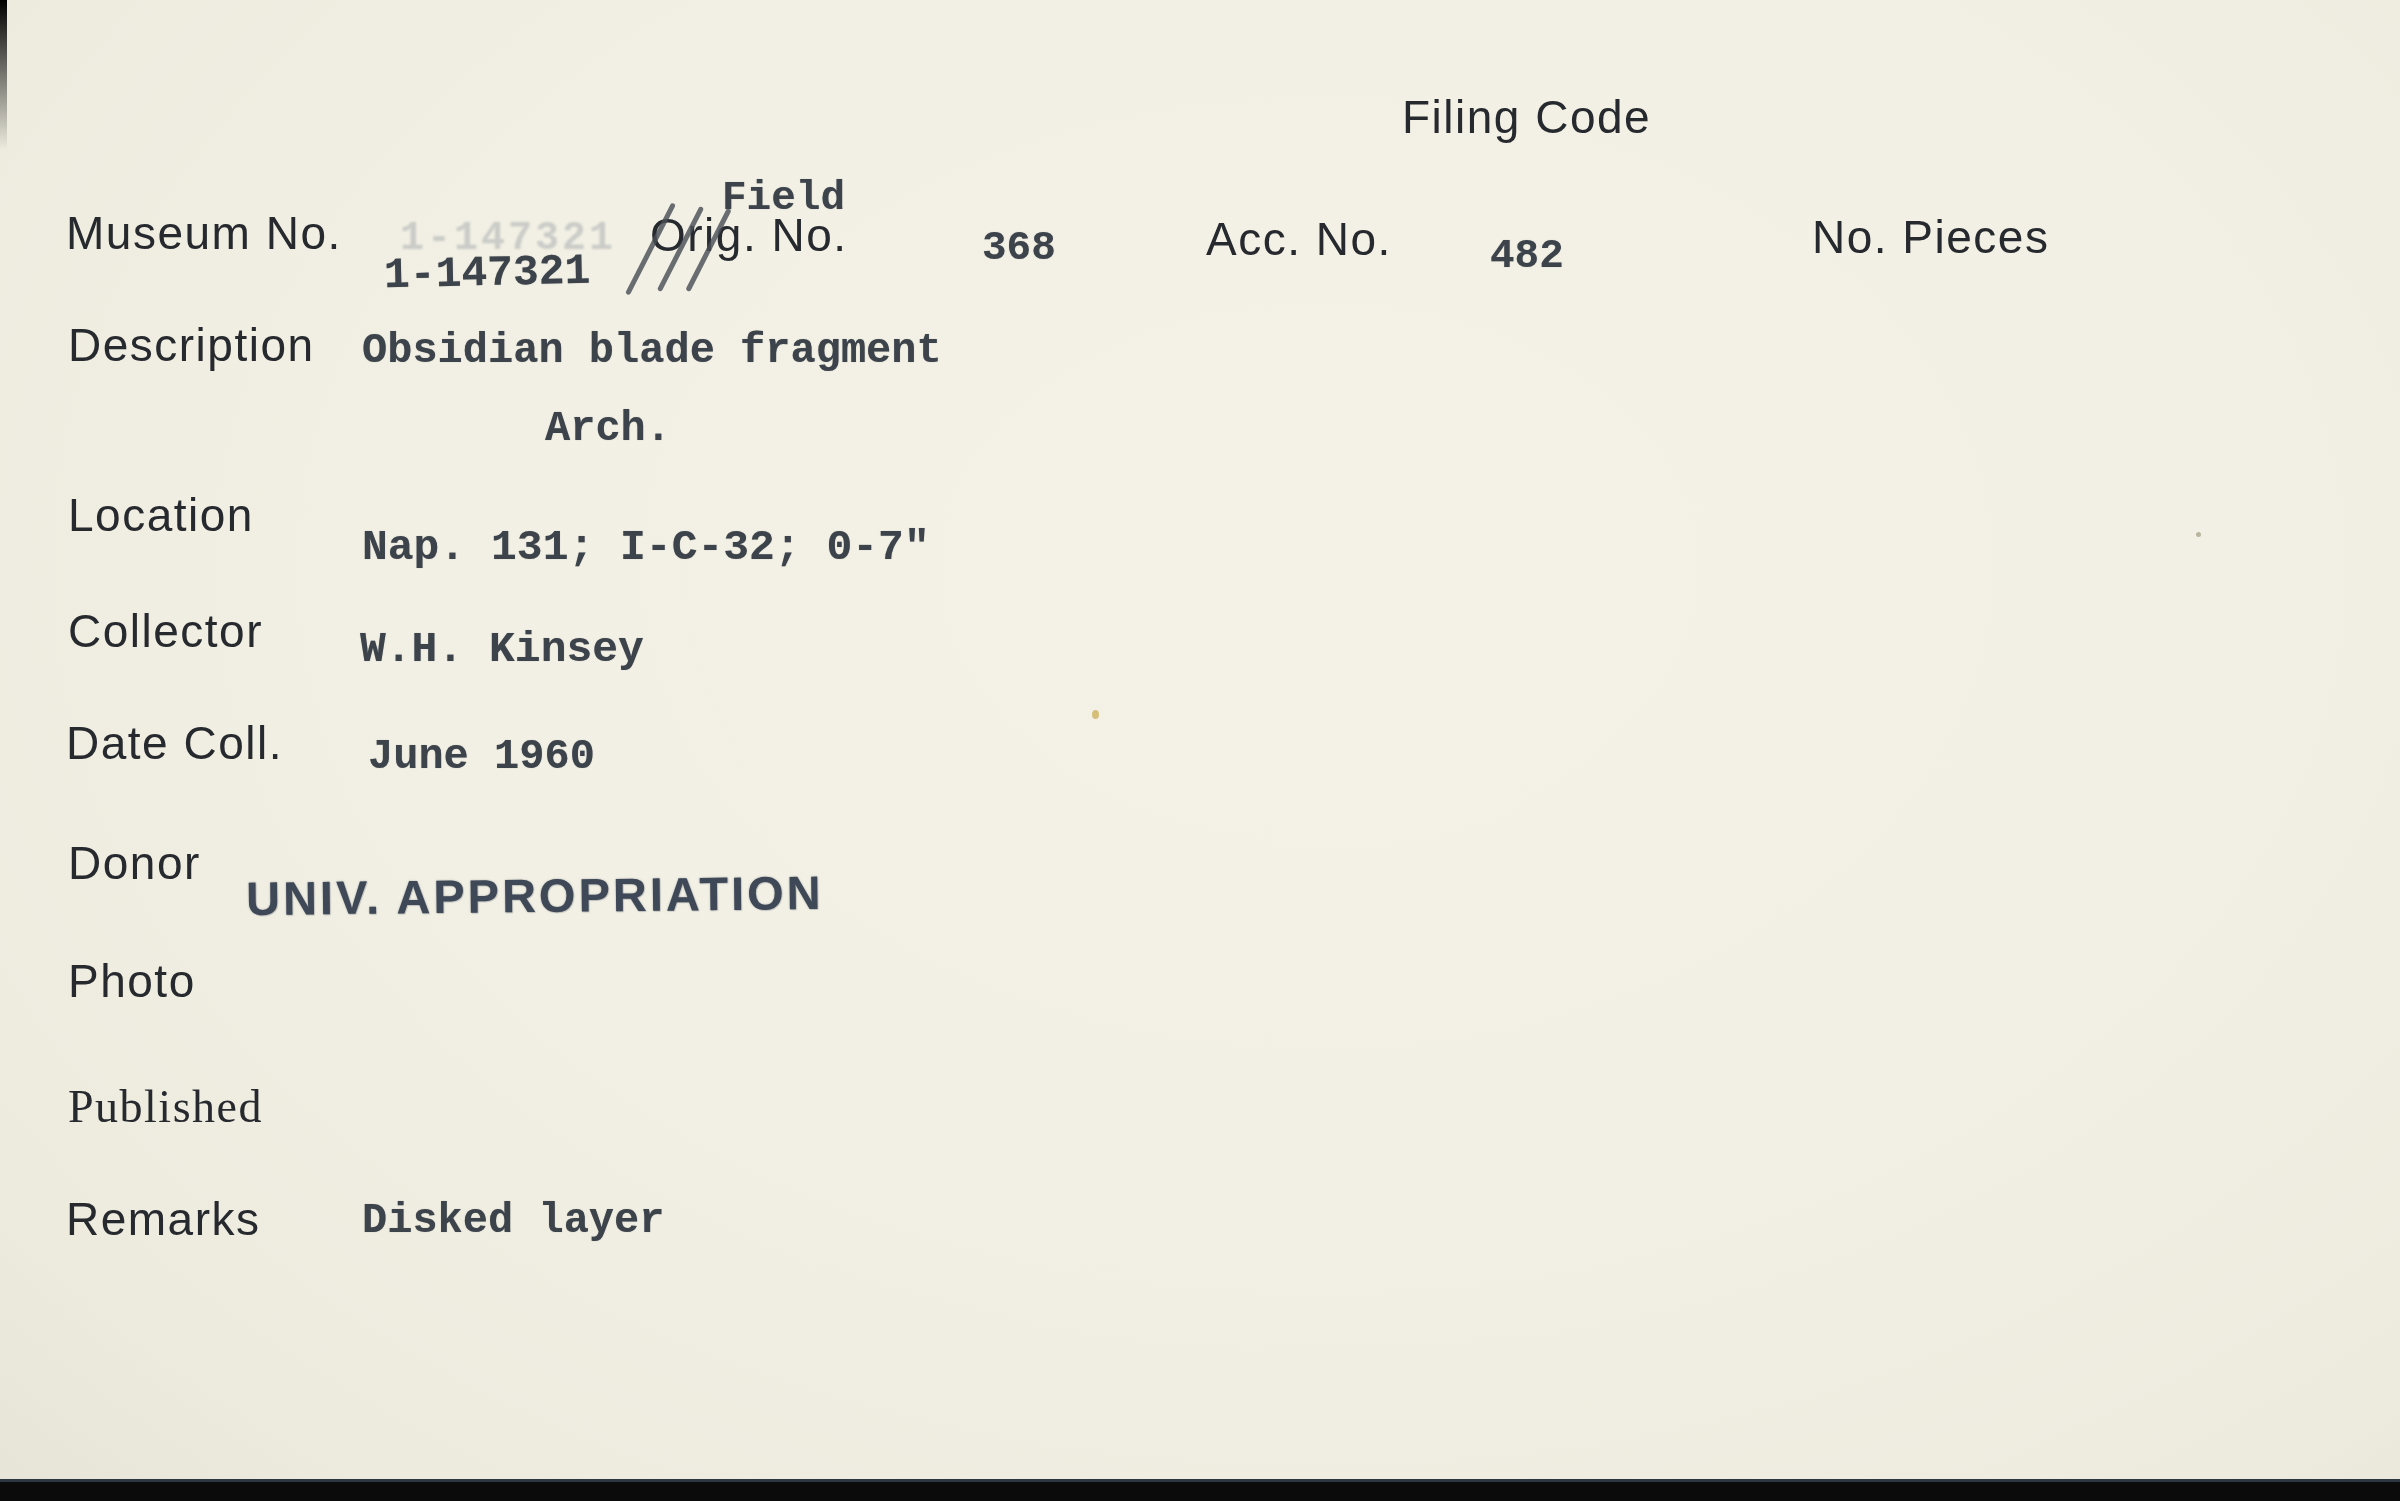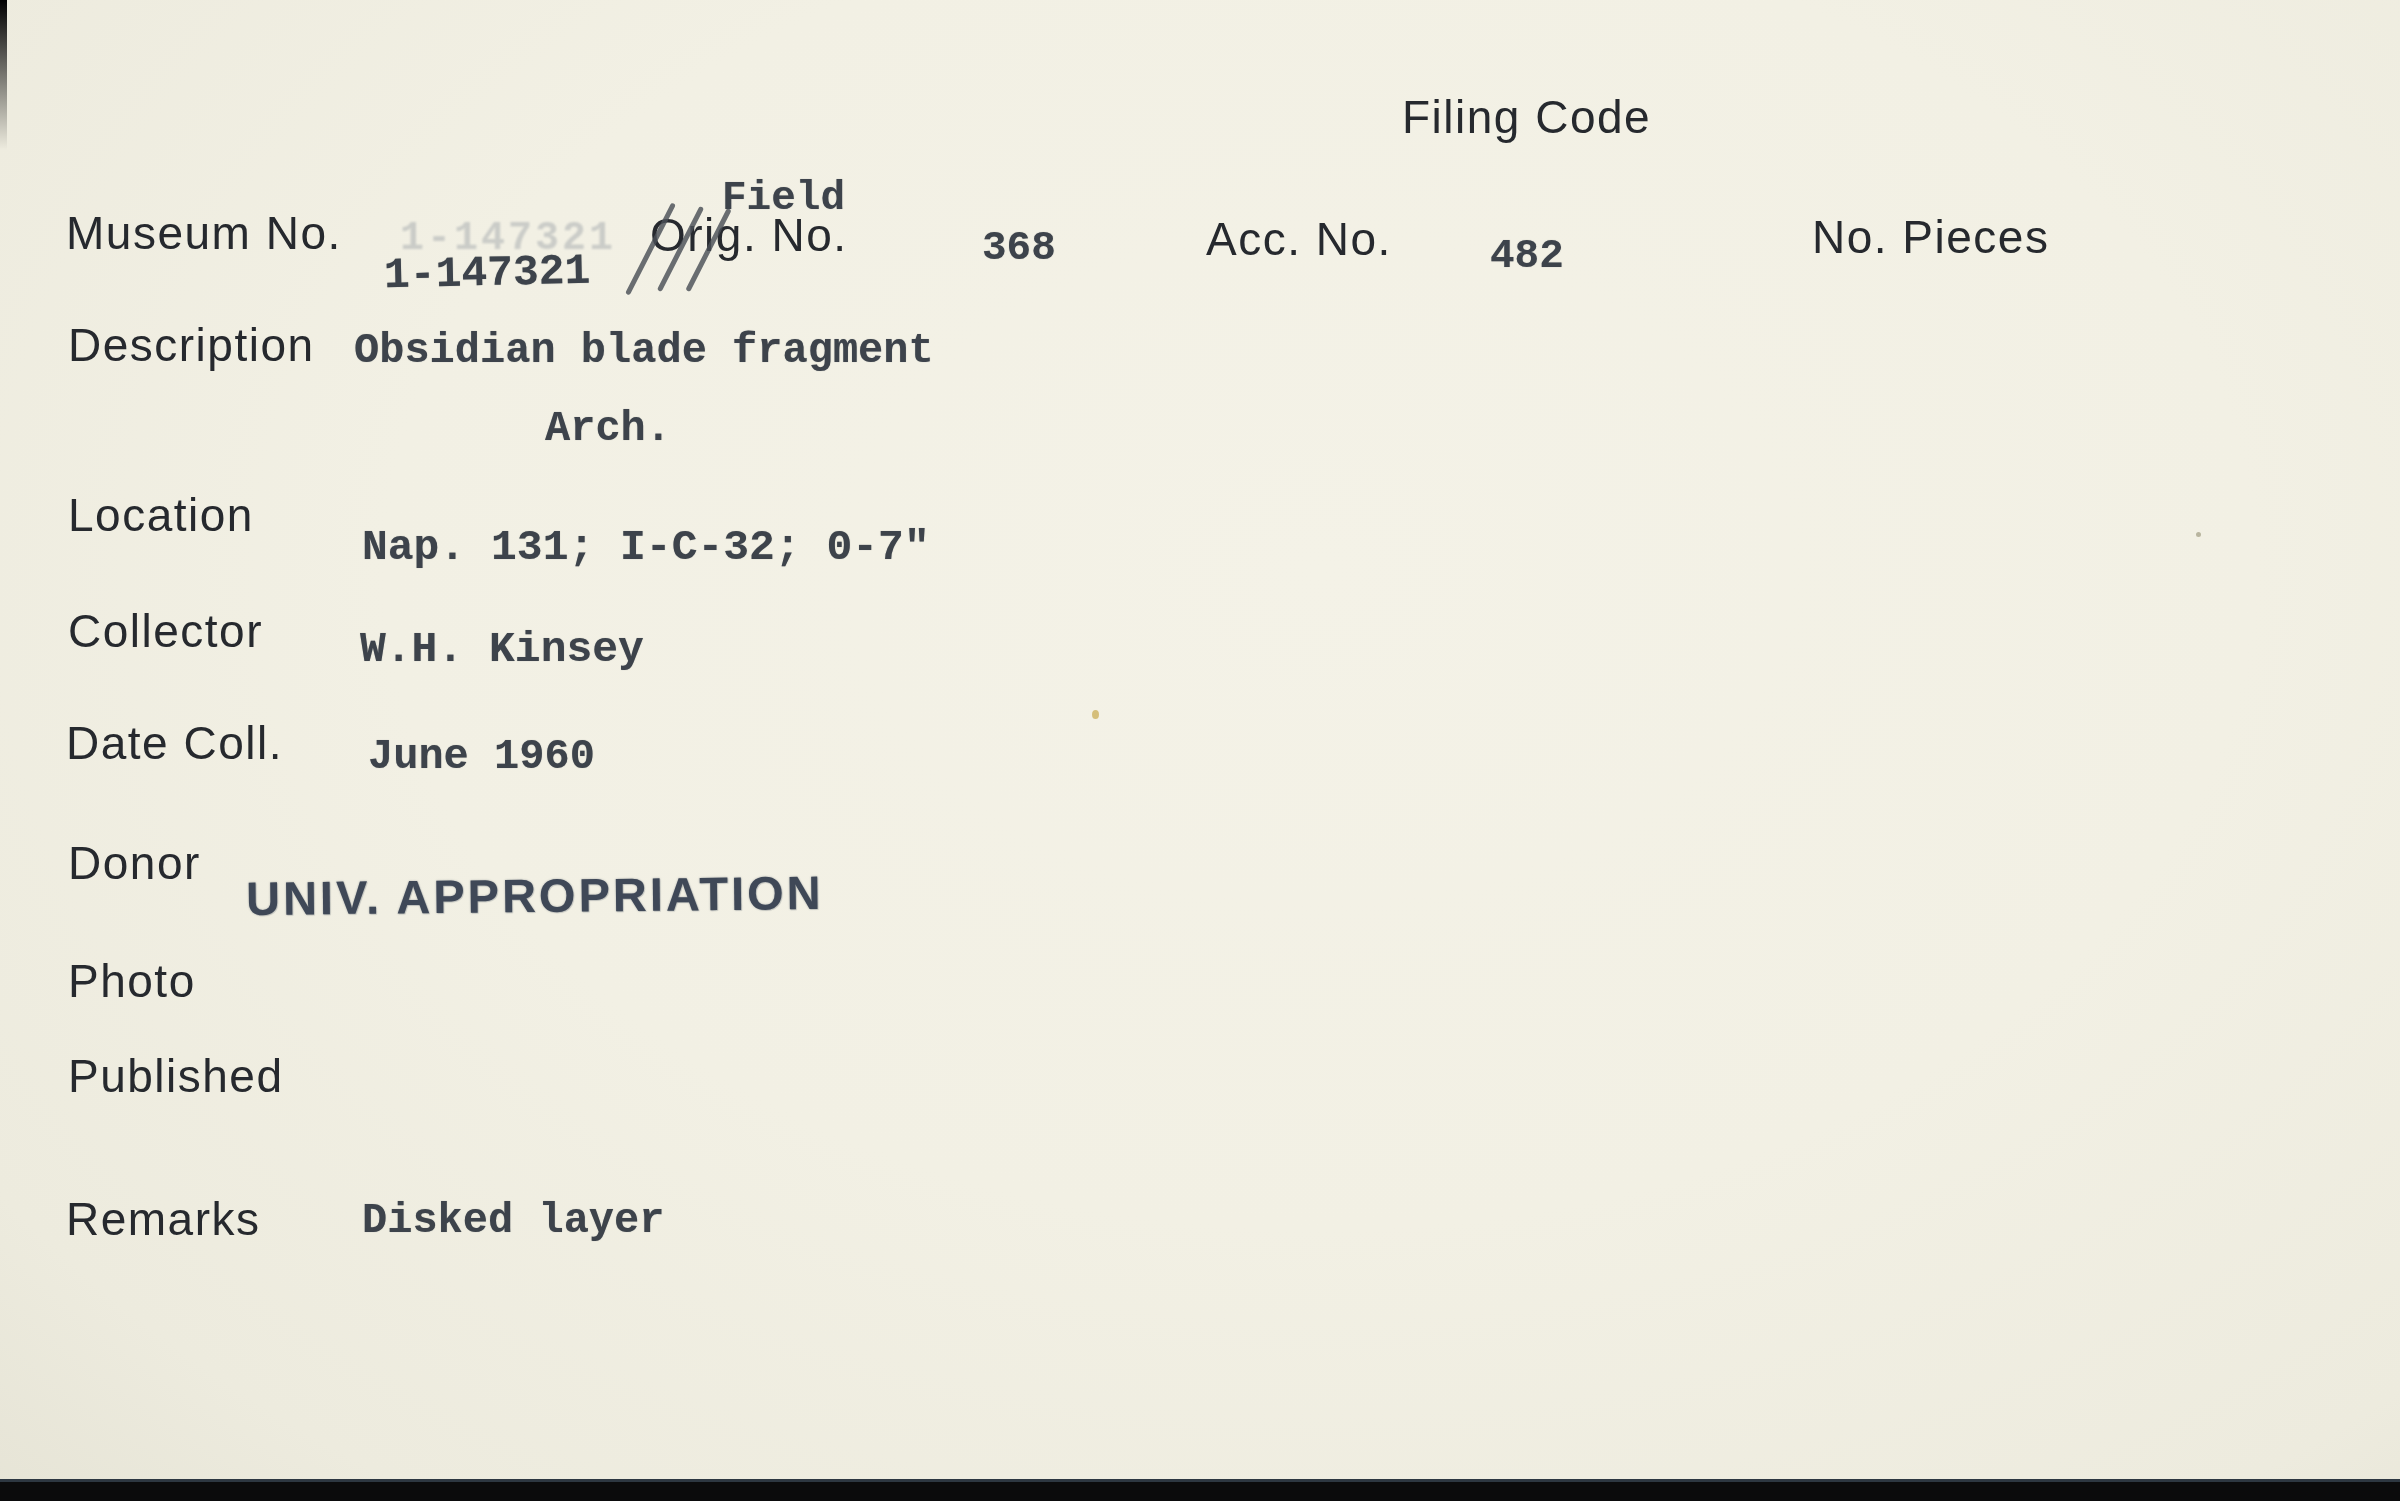--- a/index.html
+++ b/index.html
@@ -110,37 +110,37 @@
   [data-name="field-note-value"]    { left: 722px;  top: 178px; font-size: 41px; }
   [data-name="orig-no-label"]       { left: 650px;  top: 212px; }
   [data-name="orig-no-value"]       { left: 982px;  top: 228px; font-size: 41px; }
 
   [data-name="acc-no-label"]        { left: 1206px; top: 216px; text-align: center; }
   [data-name="acc-no-value"]        { left: 1490px; top: 236px; font-size: 41px; }
 
   [data-name="no-pieces-label"]     { left: 1812px; top: 214px; text-align: right; }
 
   [data-name="description-label"]   { left: 68px;   top: 322px; }
-  [data-name="description-value"]   { left: 354px;  top: 330px; font-size: 42px; }
+  [data-name="description-value"]   { left: 362px;  top: 330px; font-size: 42px; }
   [data-name="description-value-2"] { left: 545px;  top: 408px; font-size: 42px; }
 
   [data-name="location-label"]      { left: 68px;   top: 492px; }
   [data-name="location-value"]      { left: 362px;  top: 526px; }
 
   [data-name="collector-label"]     { left: 68px;   top: 608px; }
   [data-name="collector-value"]     { left: 360px;  top: 628px; }
 
   [data-name="date-coll-label"]     { left: 66px;   top: 720px; }
   [data-name="date-coll-value"]     { left: 368px;  top: 736px; font-size: 42px; }
 
   [data-name="donor-label"]         { left: 68px;   top: 840px; }
   [data-name="donor-stamp"]         { left: 246px;  top: 872px; }
 
   [data-name="photo-label"]         { left: 68px;   top: 958px; }
-  [data-name="published-label"]     { left: 68px;   top: 1053px; }
+  [data-name="published-label"]     { left: 68px;   top: 1084px; font-family: Liberation Serif, serif; }
 
   [data-name="remarks-label"]       { left: 66px;   top: 1196px; }
   [data-name="remarks-value"]       { left: 362px;  top: 1200px; font-size: 42px; }
 
   [data-name="catalog-entry-line"]  { left: 1833px; top: 1414px; }
 
   [data-name="handwritten-slash-1"] { left: 648px; top: 198px; height: 102px; }
   [data-name="handwritten-slash-2"] { left: 678px; top: 202px; height: 94px; }
   [data-name="handwritten-slash-3"] { left: 706px; top: 204px; height: 92px; }
 

